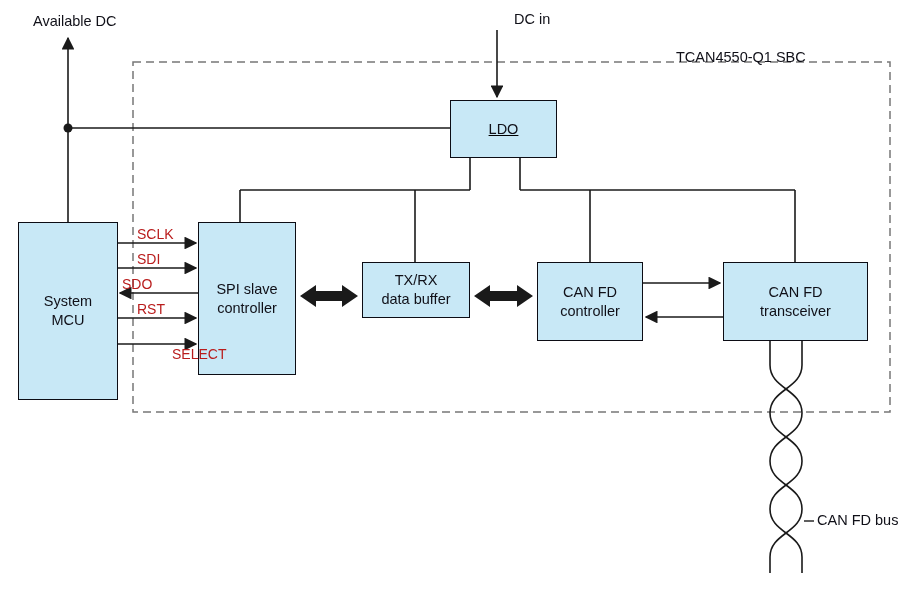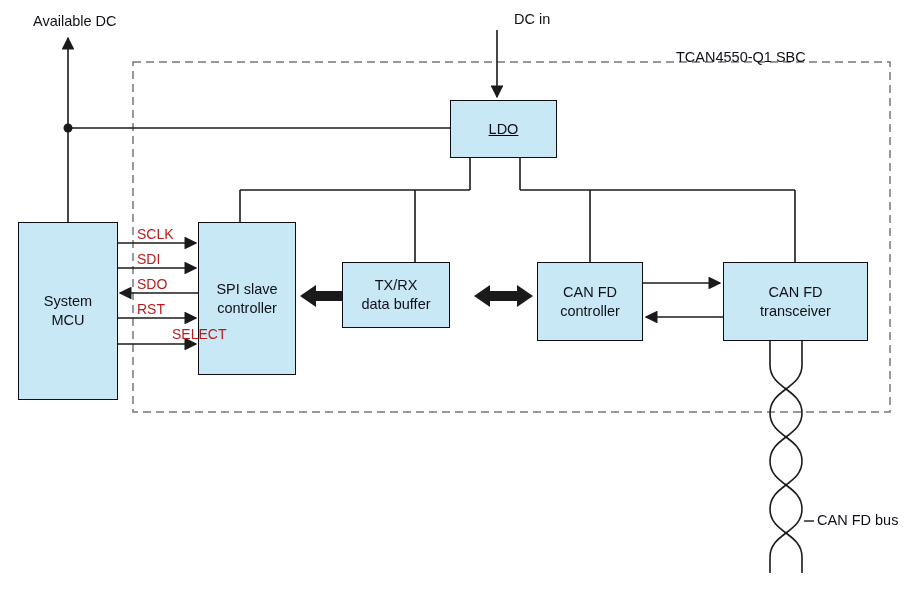--- a/index.html
+++ b/index.html
@@ -103,21 +103,21 @@
   <div class="block" style="left:18px; top:222px; width:100px; height:178px;">
     <span class="block-label">System
 MCU</span>
   </div>
 
   <div class="block" style="left:198px; top:222px; width:98px; height:153px;">
     <span class="block-label">SPI slave
 controller</span>
   </div>
 
-  <div class="block" style="left:342px; top:262px; width:108px; height:66px;">
+  <div class="block" style="left:362px; top:262px; width:108px; height:56px;">
     <span class="block-label">TX/RX
 data buffer</span>
   </div>
 
   <div class="block" style="left:537px; top:262px; width:106px; height:79px;">
     <span class="block-label">CAN FD
 controller</span>
   </div>
 
   <div class="block" style="left:723px; top:262px; width:145px; height:79px;">
@@ -132,17 +132,17 @@
   <div class="float-label" style="left:33px; top:13px;">Available DC</div>
 
   <div class="float-label" style="left:494px; top:11px;margin-left:20px;">DC in</div>
 
   <div class="float-label" style="left:676px; top:29px;margin-top:20px;">TCAN4550-Q1 SBC</div>
 
   <div class="float-label" style="left:817px; top:512px;">CAN FD bus</div>
 
   <div class="sig-label" style="left:137px; top:226px;">SCLK</div>
   <div class="sig-label" style="left:137px; top:251px;">SDI</div>
-  <div class="sig-label" style="left:137px; top:276px;">SDO</div>
+  <div class="sig-label" style="left:122px; top:276px;">SDO</div>
   <div class="sig-label" style="left:137px; top:301px;">RST</div>
-  <div class="sig-label" style="left:134px; top:326px;padding-left:38px;">SELECT</div>
+  <div class="sig-label" style="left:134px; top:346px;padding-left:38px;">SELECT</div>
 
 </div>
 
 </body></html>

